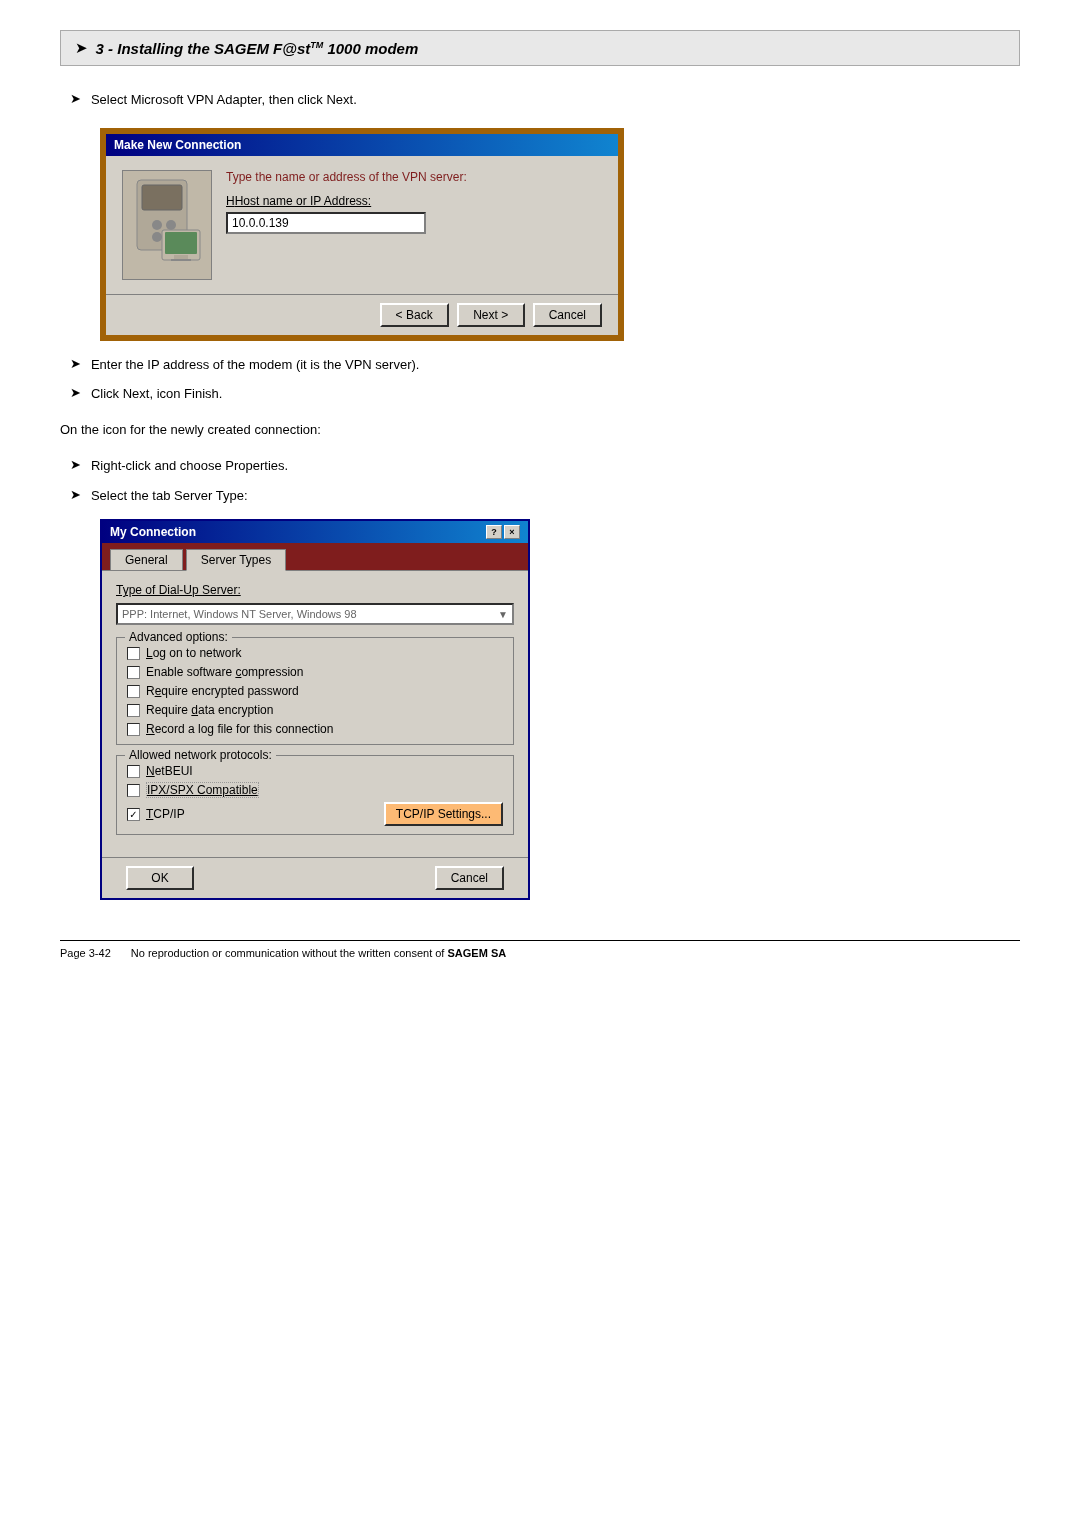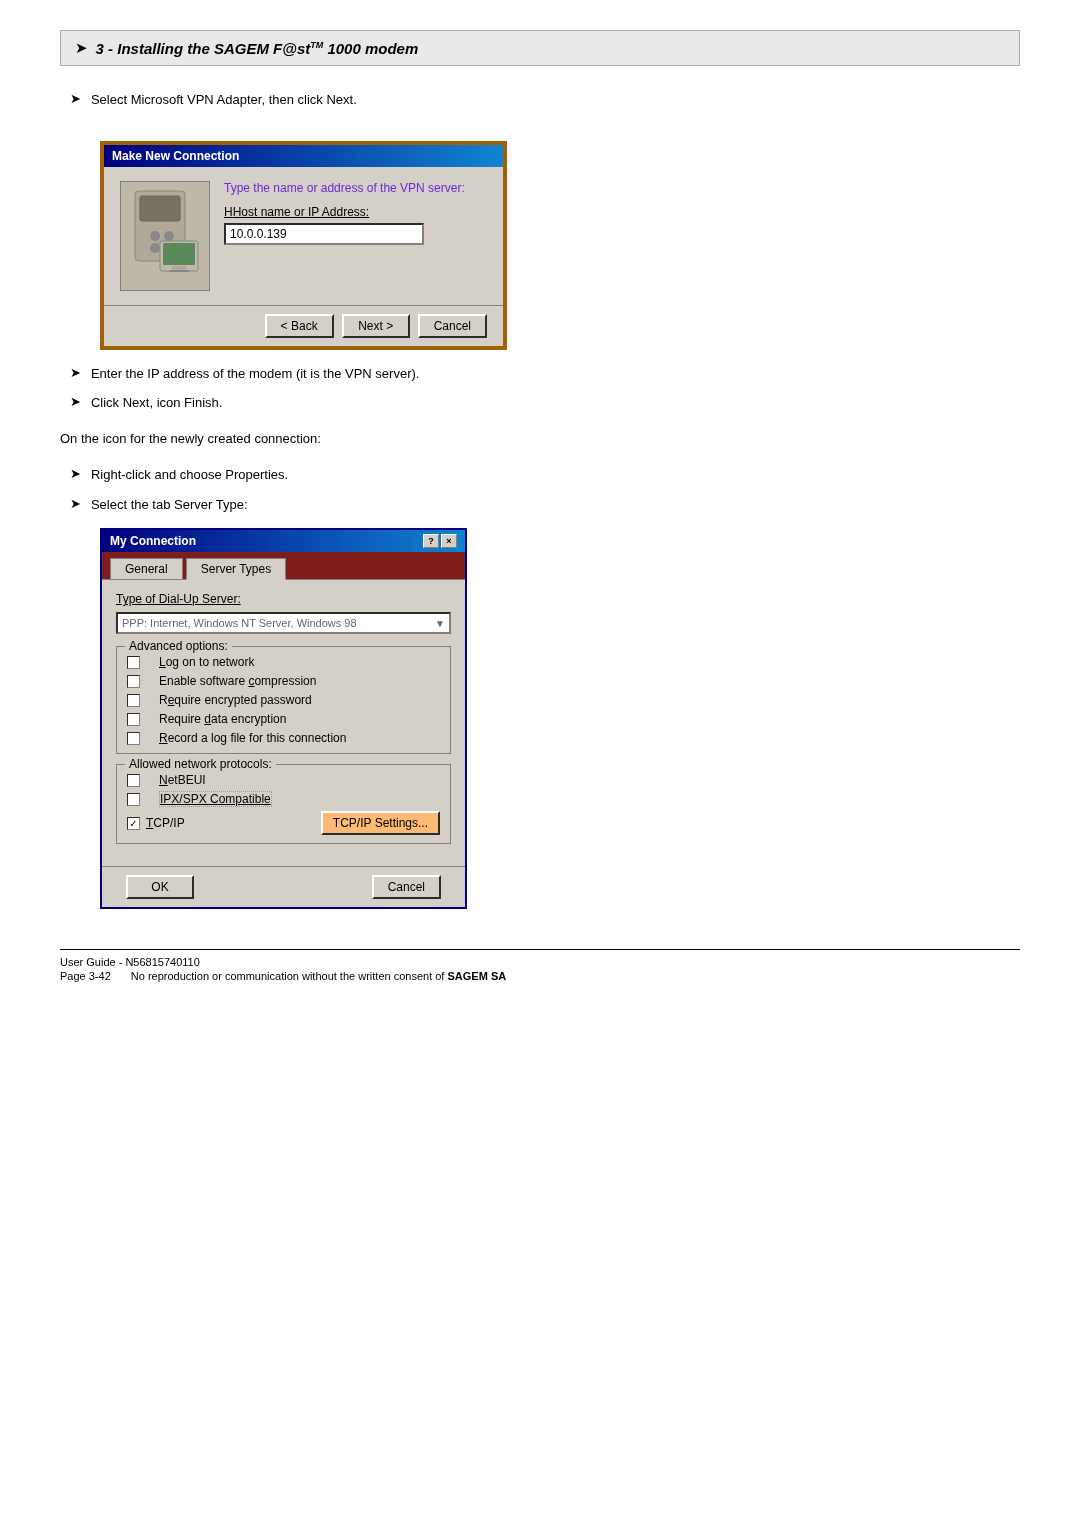--- a/index.html
+++ b/index.html
@@ -50,24 +50,24 @@
       flex-shrink: 0;
     }
     .bullet-text {
       font-size: 13px;
       line-height: 1.5;
     }
     .bullet-text b { font-weight: normal; }
 
     
     .dialog-box {
-      border: 4px solid #a16207;
-      background: #d4d0c8;
-      width: 407px;
-      margin: 31px 0 14px 40px;
+      border: 6px solid #a16207;
+      background: #d4d0c8;
+      width: 524px;
+      margin: 18px 0 14px 40px;
     }
     .dialog-titlebar {
       background: linear-gradient(to right, #000080, #1084d0);
       color: #fff;
       padding: 4px 8px;
       font-size: 12px;
       font-weight: bold;
       display: flex;
       justify-content: space-between;
       align-items: center;
@@ -106,21 +106,21 @@
       align-items: center;
       justify-content: center;
       overflow: hidden;
     }
     .dialog-content {
       flex: 1;
     }
     .dialog-description {
       font-size: 12px;
       margin-bottom: 10px;
-      color: #6d28d9;
+      color: #7f1d1d;
     }
     .dialog-label {
       font-size: 12px;
       margin-bottom: 4px;
       color: #000;
     }
     .dialog-label span { text-decoration: underline; }
     .dialog-input {
       border: 2px inset #808080;
       background: #fff;
@@ -154,21 +154,21 @@
       font-size: 13px;
       margin: 16px 0;
       margin-left: 0;
       line-height: 1.6;
     }
 
     
     .my-connection-dialog {
       border: 2px solid #000080;
       background: #d4d0c8;
-      width: 367px;
+      width: 430px;
       margin: 14px 0 14px 40px;
     }
     .tabs-row {
       display: flex;
       gap: 0;
       padding: 6px 8px 0 8px;
       border-bottom: 1px solid #808080;
       background: #7f1d1d;
     }
     .tab {
@@ -221,21 +221,21 @@
       position: absolute;
       top: -8px;
       left: 8px;
       background: #d4d0c8;
       padding: 0 4px;
       font-size: 12px;
     }
     .checkbox-row {
       display: flex;
       align-items: center;
-      gap: 19px;
+      gap: 6px;
       margin-bottom: 5px;
       font-size: 12px;
     }
     .checkbox-row:last-child { margin-bottom: 0; }
     .win-checkbox {
       width: 13px;
       height: 13px;
       border: 1px inset #808080;
       background: #fff;
       display: flex;
@@ -442,21 +442,18 @@
   </div>
 
   <div class="dialog2-footer">
     <button class="win-button">OK</button>
     <button class="win-button">Cancel</button>
   </div>
 </div>
 
 <div class="page-footer">
   <div class="footer-line">
-    <span>User Guide - N56815740110</span>
-  </div>
-  <div class="footer-line">
     <span>Page 3-42</span>
     <span>
       <span>No reproduction or communication without the written consent of </span><b>SAGEM SA</b>
     </span>
   </div>
 </div>
 
 </body></html>

